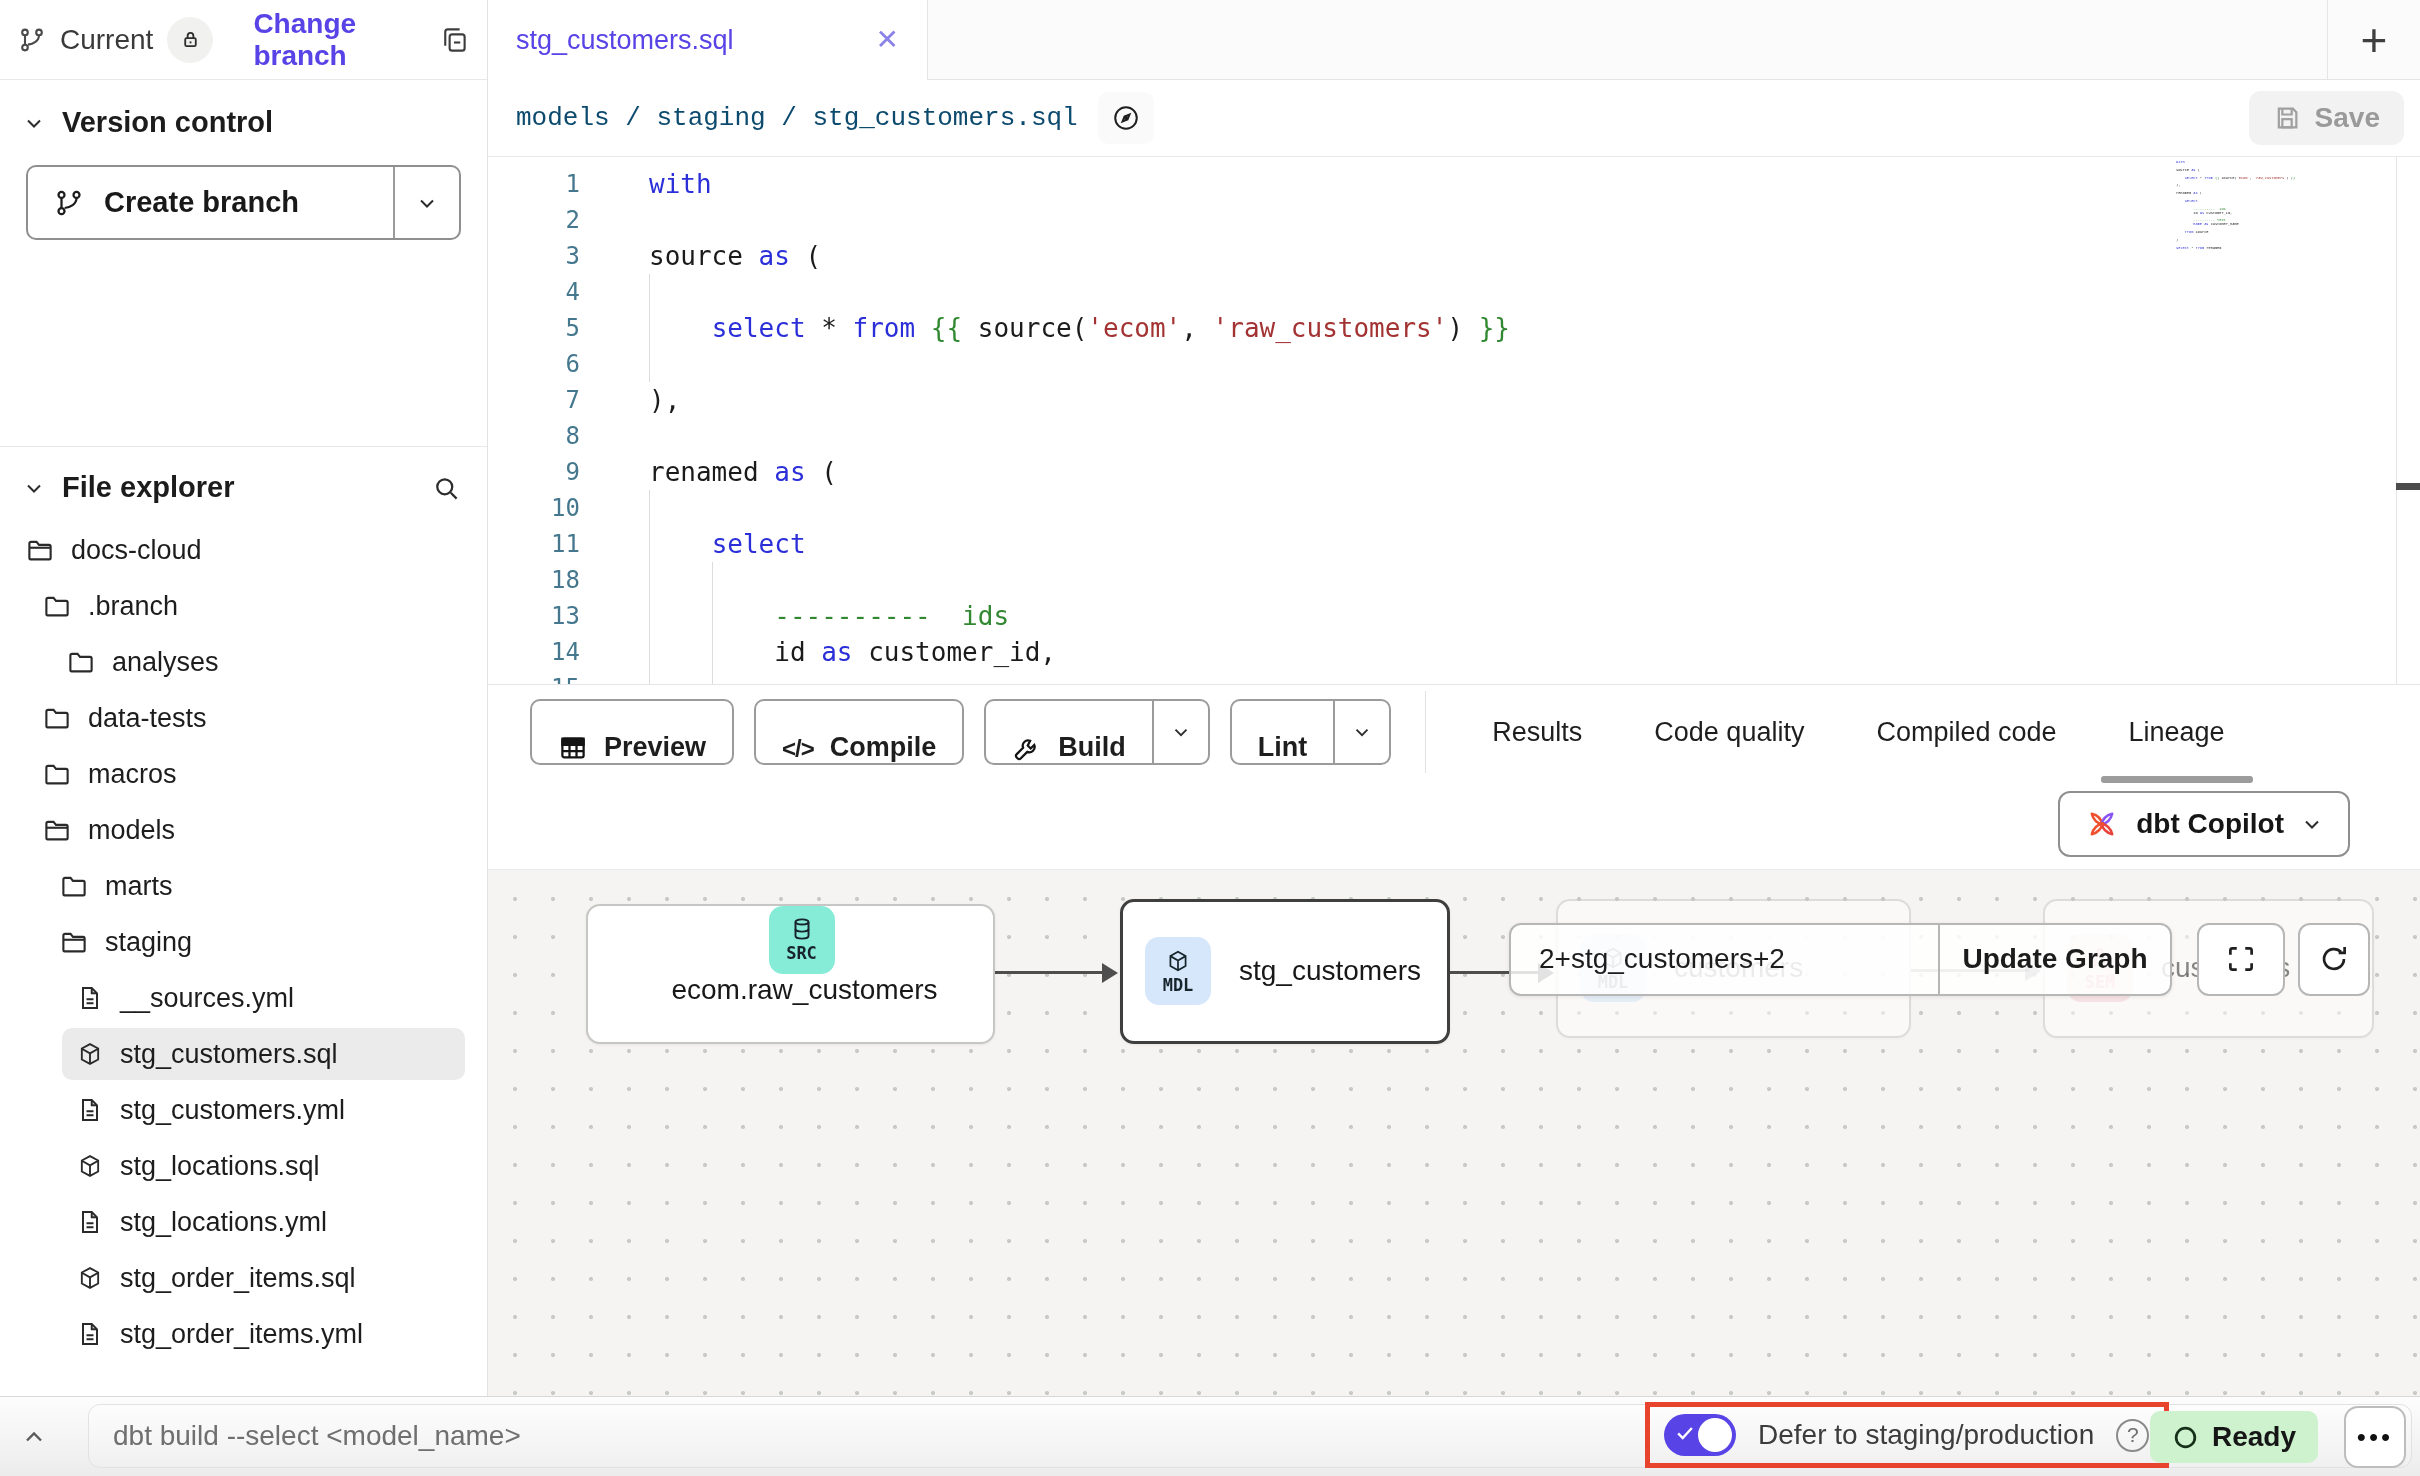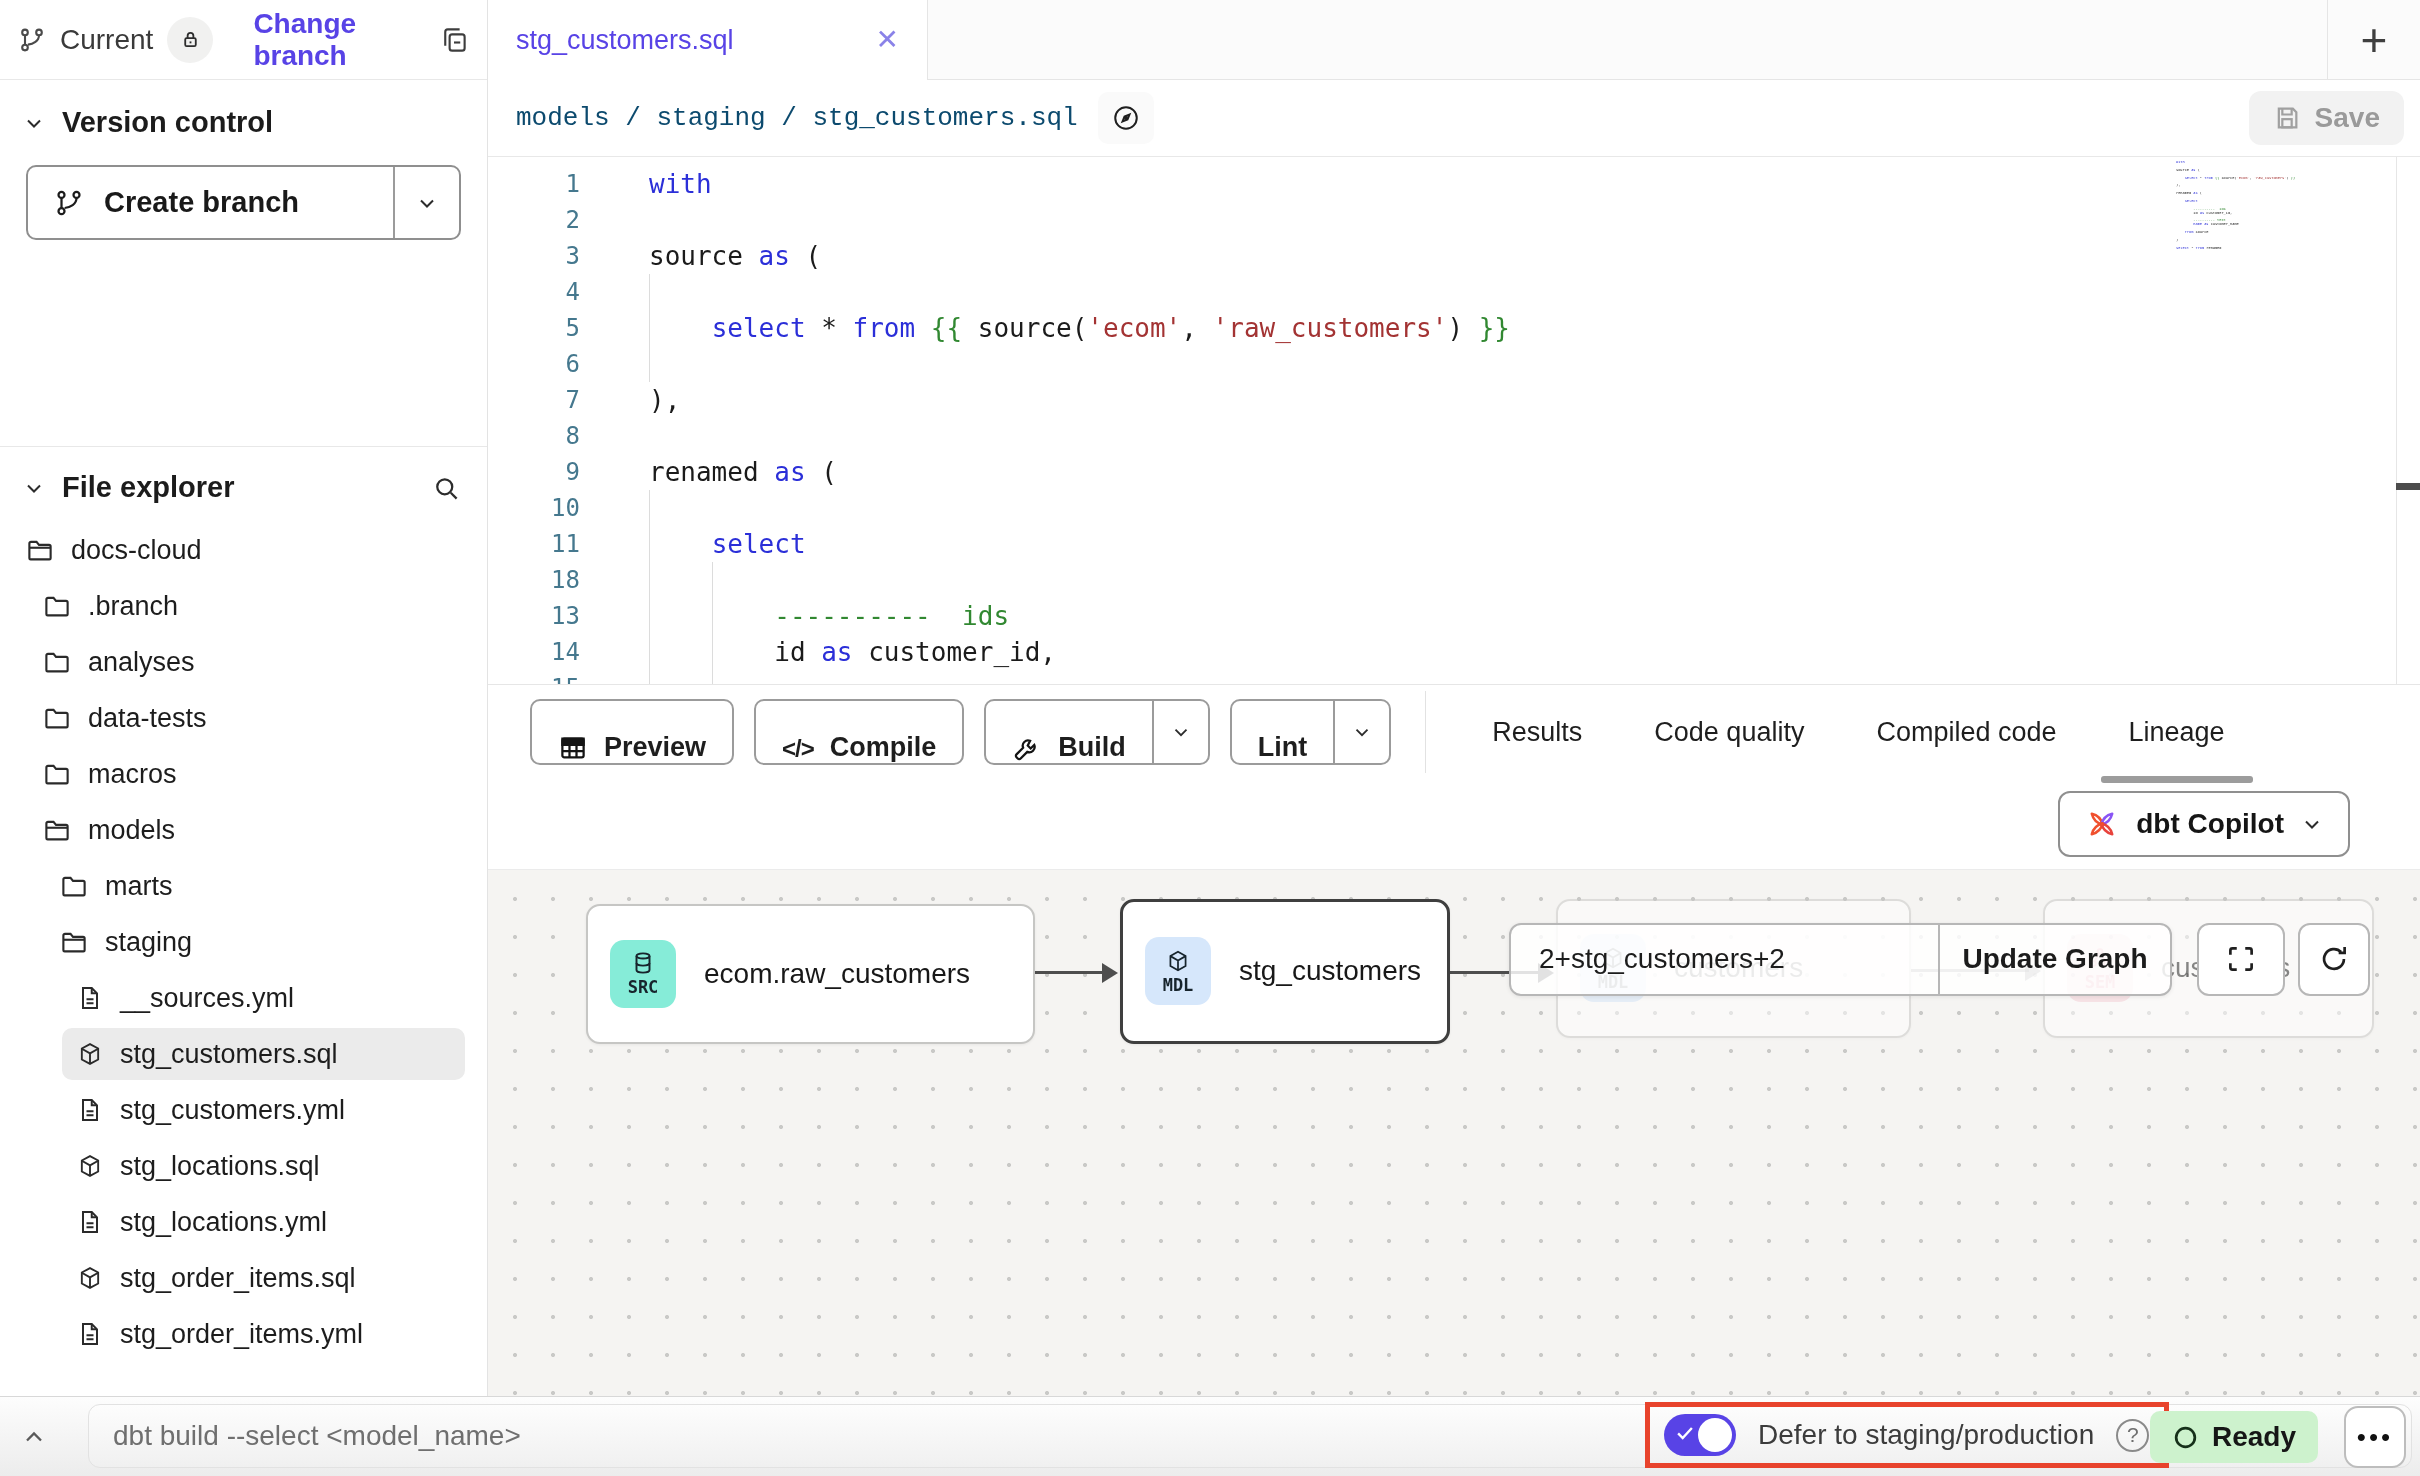--- a/index.html
+++ b/index.html
@@ -204,21 +204,21 @@
             <span class="lbl">docs-cloud</span>
           </div>
           <div class="tree-row" style="padding-left: 42px;">
             <span class="ico">
               <svg width="30" height="30" viewBox="0 0 24 24" fill="none" stroke="#2a2a2a" stroke-width="1.7">
                 <path d="M3.5 18.5V6.8a1.3 1.3 0 0 1 1.3-1.3h4.4l2 2.4h8a1.3 1.3 0 0 1 1.3 1.3v9.3a1 1 0 0 1-1 1h-15a1 1 0 0 1-1-1Z"></path>
               </svg>
             </span>
             <span class="lbl">.branch</span>
           </div>
-          <div class="tree-row" style="padding-left: 42px;">
+          <div class="tree-row" style="padding-left: 42px; margin-left: 24px;">
             <span class="ico">
               <svg width="30" height="30" viewBox="0 0 24 24" fill="none" stroke="#2a2a2a" stroke-width="1.7">
                 <path d="M3.5 18.5V6.8a1.3 1.3 0 0 1 1.3-1.3h4.4l2 2.4h8a1.3 1.3 0 0 1 1.3 1.3v9.3a1 1 0 0 1-1 1h-15a1 1 0 0 1-1-1Z"></path>
               </svg>
             </span>
             <span class="lbl">analyses</span>
           </div>
           <div class="tree-row" style="padding-left: 42px;">
             <span class="ico">
               <svg width="30" height="30" viewBox="0 0 24 24" fill="none" stroke="#2a2a2a" stroke-width="1.7">
@@ -523,21 +523,21 @@
       </div>
 
       <div class="canvas">
         <div class="edge" style="left:507px;top:101px;width:112px;"></div>
         <div class="arrowhead" style="left:614px;top:93px;"></div>
         <div class="edge" style="left:962px;top:101px;width:92px;"></div>
         <div class="arrowhead" style="left:1050px;top:93px;"></div>
         <div class="edge faint" style="left:1423px;top:99px;width:118px;"></div>
         <div class="arrowhead faint" style="left:1537px;top:91px;"></div>
 
-        <div class="node" style="left:98px;top:34px;width:449px;height:140px;">
+        <div class="node" style="left:98px;top:34px;width:409px;height:140px;flex-direction:column;">
           <span class="badge src">
             <svg width="26" height="26" viewBox="0 0 24 24" fill="none" stroke="#17242c" stroke-width="1.8">
                 <ellipse cx="12" cy="5.5" rx="6" ry="2.4"></ellipse>
                 <path d="M6 5.5v13c0 1.3 2.7 2.4 6 2.4s6-1.1 6-2.4v-13"></path>
                 <path d="M6 12c0 1.3 2.7 2.4 6 2.4s6-1.1 6-2.4"></path>
               </svg>
             <span class="btxt">SRC</span>
           </span>
           <span class="nlabel">ecom.raw_customers</span>
         </div>

